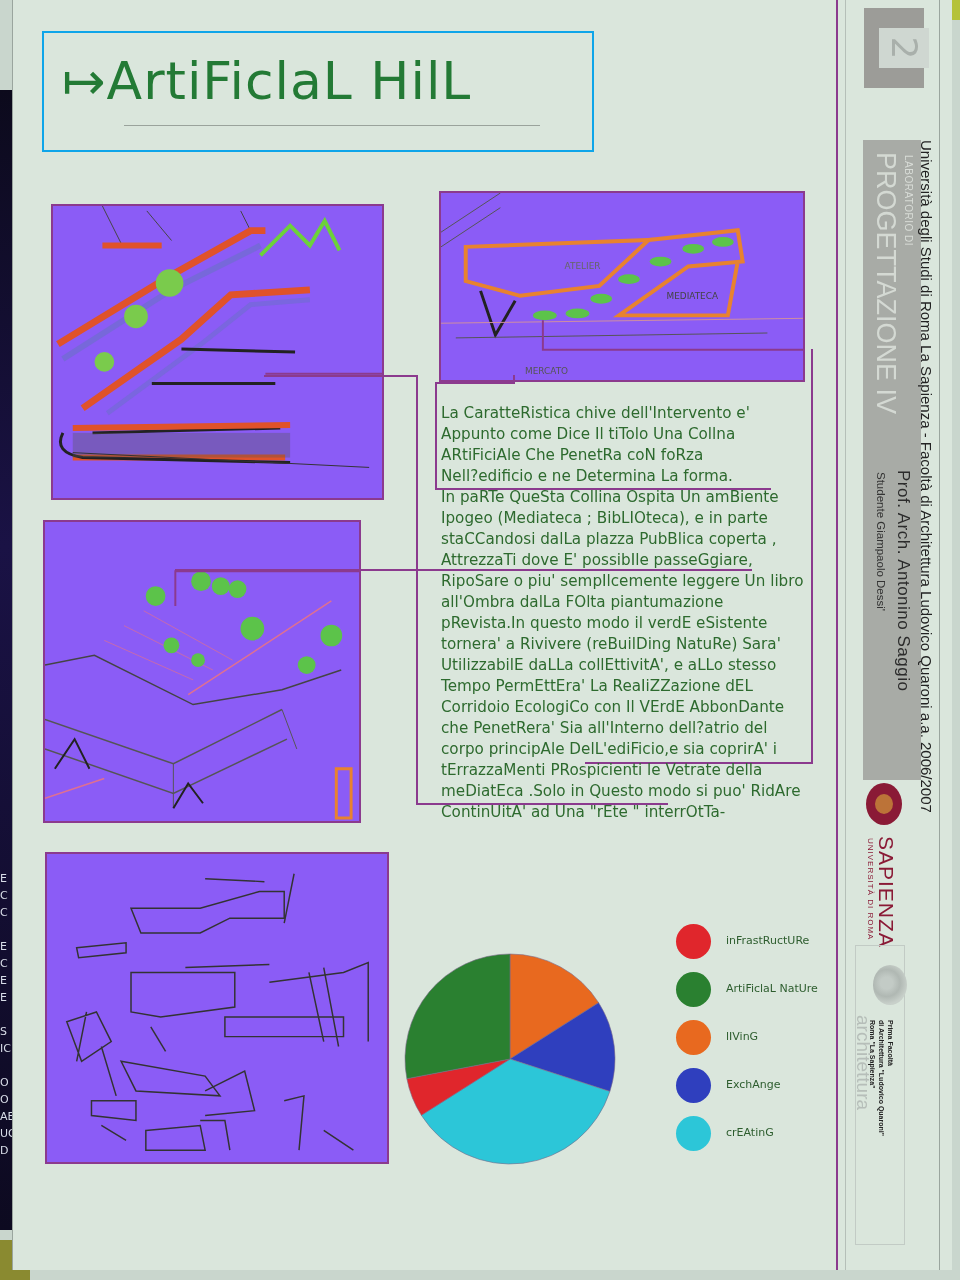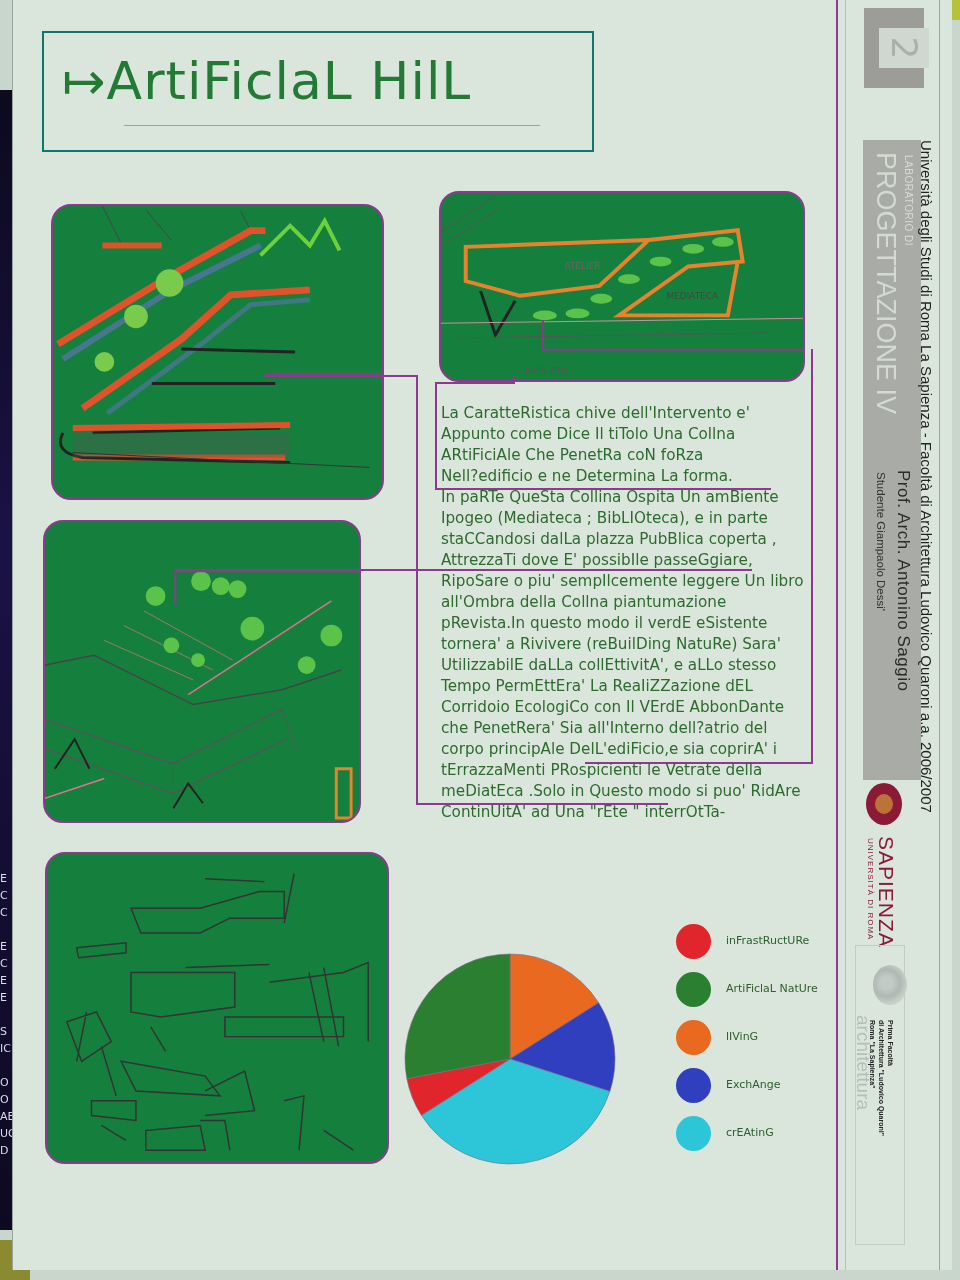--- a/index.html
+++ b/index.html
@@ -23,35 +23,35 @@
     background: #8a8a30;
   }
   .wall-topright {
     position: absolute; right: 0; top: 0; width: 20px; height: 20px; background: #b5c23a;
   }
   .poster {
     position: absolute; left: 12px; top: 0; width: 940px; height: 1270px;
     background: #dae6dc;
     border-left: 1px solid #9aa59e;
   }
-  .purple-box { position: absolute; border: 2px solid #0f766e; }
+  .purple-box { position: absolute; border: 2px solid #0ea5e9; }
   .hline { position: absolute; height: 2px; background: #8b3a8e; }
   .vline { position: absolute; width: 2px; background: #8b3a8e; }
 
   
   .title-box { left: 42px; top: 31px; width: 552px; height: 121px; }
   .title {
     position: absolute; left: 18px; top: 18px;
     font-family: "DejaVu Sans", sans-serif; font-size: 52px; color: #237a35;
     letter-spacing: 1px; white-space: nowrap;
   }
   .title-rule { position: absolute; left: 80px; top: 92px; width: 416px; height: 1px; background: #9aa39c; }
 
   
-  .sketch { position: absolute; background: #15803d; overflow: hidden; border-radius: 20px; }
+  .sketch { position: absolute; background: #8b5cf6; overflow: hidden; }
   .sketch svg { width: 100%; height: 100%; display: block; }
 
   
   .body-text {
     position: absolute; left: 441px; top: 403px; width: 400px;
     font-family: "DejaVu Sans", sans-serif; font-size: 15.2px; line-height: 21px;
     color: #2d6a2e; white-space: nowrap;
   }
   .body-text div { height: 21px; }
 
@@ -225,21 +225,21 @@
 <div class="body-text" id="body-text">
     <div>La CaratteRistica chive dell'Intervento e'</div>
     <div>Appunto come Dice Il tiTolo Una Collna</div>
     <div>ARtiFiciAle  Che PenetRa coN foRza</div>
     <div>Nell?edificio  e ne Determina La forma.</div>
     <div>In paRTe QueSta Collina  Ospita Un amBiente</div>
     <div>Ipogeo (Mediateca ; BibLIOteca), e in parte</div>
     <div>staCCandosi dalLa plazza PubBlica coperta ,</div>
     <div>AttrezzaTi dove E' possibIle passeGgiare,</div>
     <div>RipoSare o piu' sempIlcemente leggere Un libro</div>
-    <div>all'Ombra della Collna piantumazione</div>
+    <div>all'Ombra dalLa FOlta piantumazione</div>
     <div>pRevista.In questo modo il verdE eSistente</div>
     <div>tornera' a Rivivere (reBuilDing NatuRe) Sara'</div>
     <div>UtilizzabilE daLLa collEttivitA', e aLLo stesso</div>
     <div>Tempo PermEttEra' La ReaIiZZazione dEL</div>
     <div>Corridoio EcologiCo con Il VErdE AbbonDante</div>
     <div>che PenetRera' Sia all'Interno dell?atrio del</div>
     <div>corpo principAle DelL'ediFicio,e sia coprirA' i</div>
     <div>tErrazzaMenti PRospicienti le Vetrate della</div>
     <div>meDiatEca .Solo in Questo modo si puo' RidAre</div>
     <div>ContinUitA' ad Una "rEte " interrOtTa-</div>

